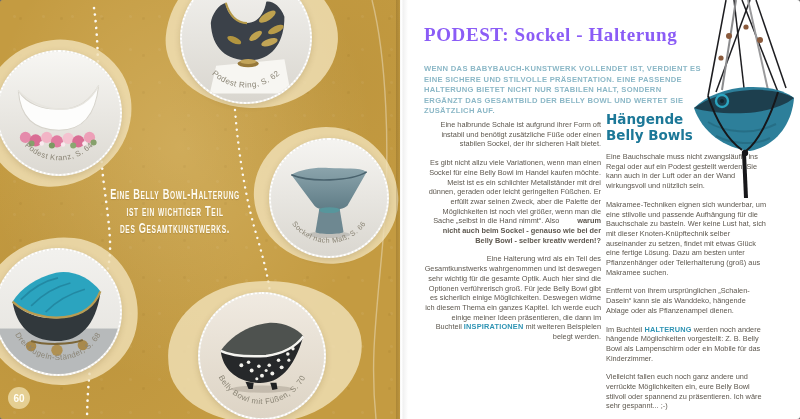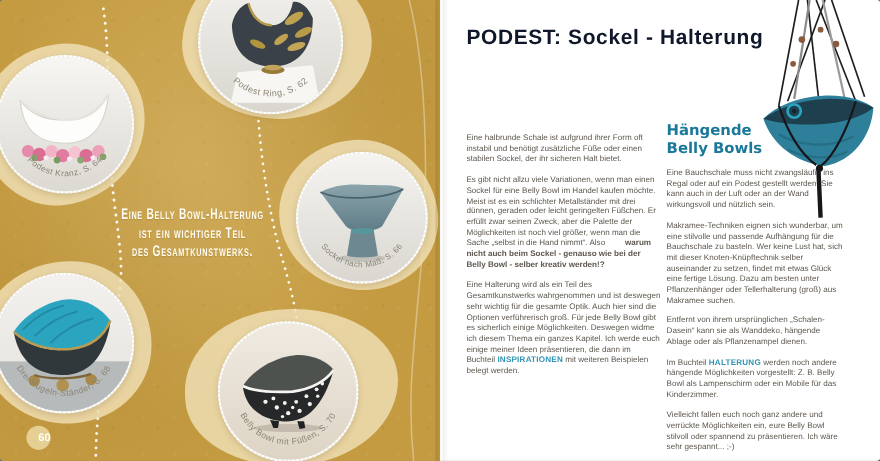--- a/index.html
+++ b/index.html
@@ -35,38 +35,38 @@
     transform:scaleX(.66);transform-origin:50% 50%;
     text-align:center;color:#fffdf4;
     font-variant:small-caps;font-weight:700;font-size:14px;line-height:17px;
     letter-spacing:1px;text-shadow:0 1px 1px rgba(120,85,20,.25);
   }
   .pagenum{
     position:absolute;width:22px;height:22px;border-radius:50%;
     display:flex;align-items:center;justify-content:center;
     color:#fffef6;font-size:10px;font-weight:700;
   }
-  .pagenum.left{left:24px;top:387px;background:rgba(235,216,162,.85);justify-content:flex-end;}
+  .pagenum.left{left:8px;top:387px;background:rgba(235,216,162,.85);}
   .deco-lines{position:absolute;left:0;top:0;}
   
   .page-right{position:absolute;left:400px;top:0;width:400px;height:419px;background:#ffffff;overflow:hidden;}
   .spine{position:absolute;left:396px;top:0;width:12px;height:419px;
     background:linear-gradient(90deg,rgba(60,40,5,.18),rgba(60,40,5,0) 45%,rgba(120,120,120,.10) 60%,rgba(120,120,120,0));}
   .title{
     position:absolute;left:24px;top:24px;width:300px;
-    color:#0f172a;font-size:19px;font-weight:700;letter-spacing:.6px;
-    font-family:Liberation Sans, sans-serif;
+    color:#8b5cf6;font-size:19px;font-weight:700;letter-spacing:.6px;
+    font-family:Liberation Serif, serif;
   }
   .intro{
     position:absolute;left:24px;top:64px;width:278px;
     color:#8cb8c7;font-size:7.6px;line-height:10.6px;letter-spacing:.3px;font-weight:700;
   }
   .col{position:absolute;color:#5d574e;font-size:7.35px;line-height:9.7px;}
   .col p{margin:0 0 9px 0;}
-  .col-left{left:24px;top:120px;width:177px;}
+  .col-left{left:24px;top:120px;width:177px;text-align:right;}
   .col-right{left:206px;top:112px;width:162px;}
   .subhead{color:#1c7898;font-size:13.5px;line-height:15.5px;font-weight:700;
     font-family:"DejaVu Sans",sans-serif;margin:0 0 9px 0;}
   .bold-run{font-weight:700;margin-left:16px;}
   .link-run{color:#2f94b4;font-weight:700;letter-spacing:.2px;}
   .hang-photo{position:absolute;right:0;top:0;width:112px;height:198px;}
 </style>
 </head>
 <body>
 
@@ -242,20 +242,21 @@
 
     <div class="pagenum left">
       <span>60</span>
     </div>
   </div>
 
   <div class="page-right">
 
     <div class="title">PODEST: Sockel - Halterung</div>
 
+    <div class="intro">WENN DAS BABYBAUCH-KUNSTWERK VOLLENDET IST, VERDIENT ES EINE SICHERE UND STILVOLLE PRÄSENTATION. EINE PASSENDE HALTERUNG BIETET NICHT NUR STABILEN HALT, SONDERN ERGÄNZT DAS GESAMTBILD DER BELLY BOWL UND WERTET SIE ZUSÄTZLICH AUF.</div>
 
     <div class="col col-left">
       <p>Eine halbrunde Schale ist aufgrund ihrer Form oft instabil und benötigt zusätzliche Füße oder einen stabilen Sockel, der ihr sicheren Halt bietet.</p>
       <p><span>Es gibt nicht allzu viele Variationen, wenn man einen Sockel für eine Belly Bowl im Handel kaufen möchte. Meist ist es ein schlichter Metallständer mit drei dünnen, geraden oder leicht geringelten Füßchen. Er erfüllt zwar seinen Zweck, aber die Palette der Möglichkeiten ist noch viel größer, wenn man die Sache „selbst in die Hand nimmt“. Also </span><span class="bold-run">warum nicht auch beim Sockel - genauso wie bei der Belly Bowl - selber kreativ werden!?</span></p>
       <p><span>Eine Halterung wird als ein Teil des Gesamtkunstwerks wahrgenommen und ist deswegen sehr wichtig für die gesamte Optik. Auch hier sind die Optionen verführerisch groß. Für jede Belly Bowl gibt es sicherlich einige Möglichkeiten. Deswegen widme ich diesem Thema ein ganzes Kapitel. Ich werde euch einige meiner Ideen präsentieren, die dann im Buchteil </span><span class="link-run">INSPIRATIONEN</span><span> mit weiteren Beispielen belegt werden.</span></p>
     </div>
 
     <div class="col col-right">
       <div class="subhead">
         <div>Hängende</div>

